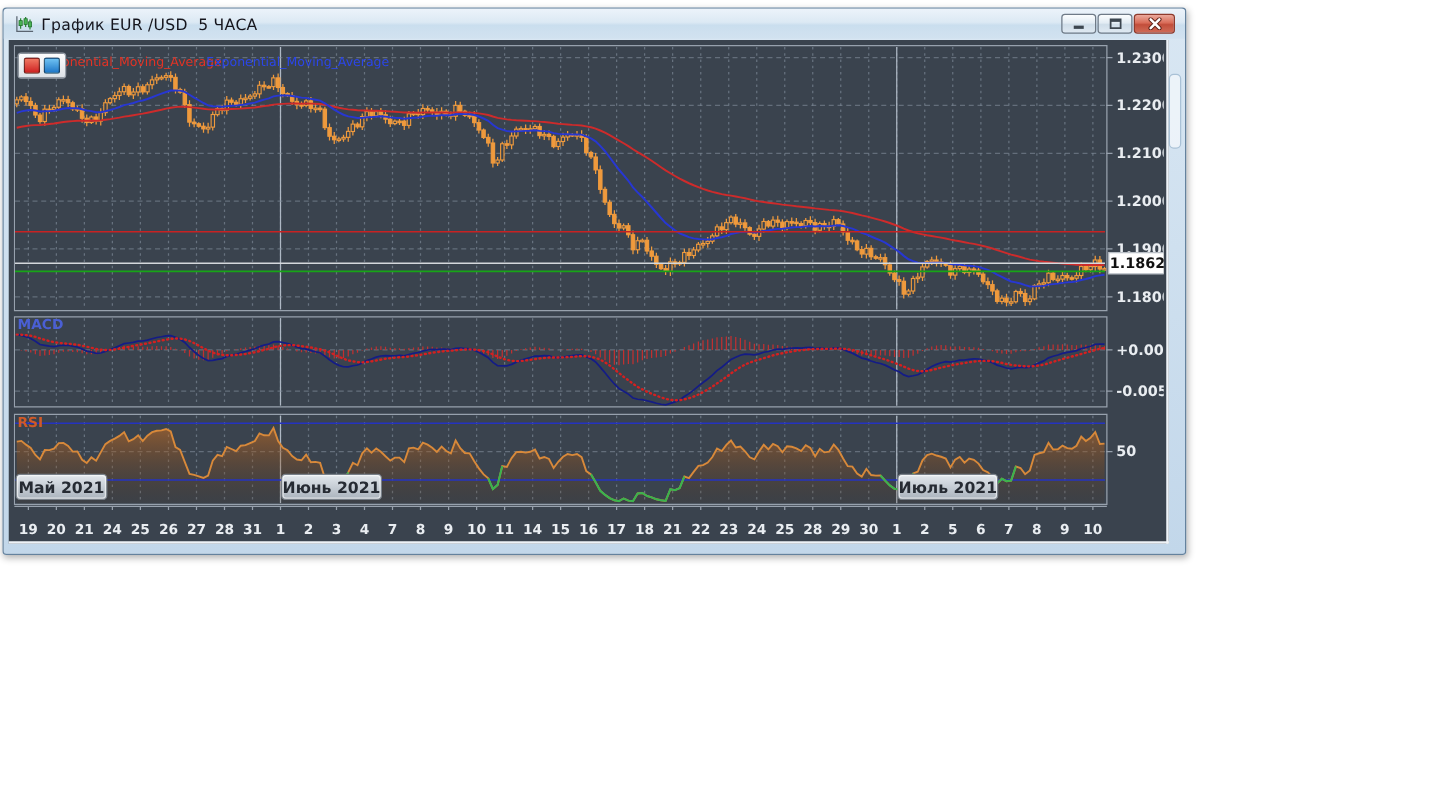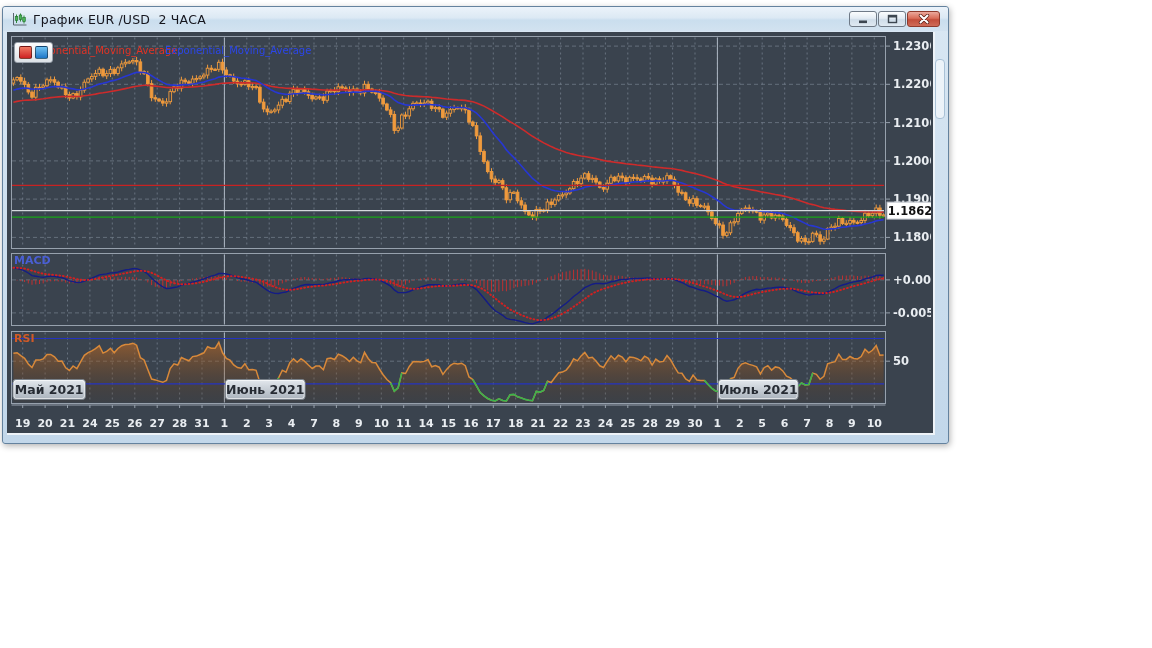--- a/index.html
+++ b/index.html
@@ -43,21 +43,21 @@
       <svg width="16" height="15" xmlns="http://www.w3.org/2000/svg">
         <path d="M2.5 1v12h13" stroke="#5a6470" fill="none" stroke-width="1"></path>
         <line x1="5.5" y1="2.5" x2="5.5" y2="11" stroke="#2e8a3a" stroke-width="1"></line>
         <rect x="4.2" y="4.5" width="2.6" height="4" fill="#49b455" stroke="#1f6e2a" stroke-width="0.6"></rect>
         <line x1="9.5" y1="1.5" x2="9.5" y2="9.5" stroke="#2e8a3a" stroke-width="1"></line>
         <rect x="8.2" y="3" width="2.6" height="4.5" fill="#49b455" stroke="#1f6e2a" stroke-width="0.6"></rect>
         <line x1="13" y1="3.5" x2="13" y2="11.5" stroke="#2e8a3a" stroke-width="1"></line>
         <rect x="11.7" y="5.5" width="2.6" height="4" fill="#49b455" stroke="#1f6e2a" stroke-width="0.6"></rect>
       </svg>
     </span>
-    <span class="title-text">График EUR /USD  2 ЧАСА</span>
+    <span class="title-text">График EUR /USD  5 ЧАСА</span>
     <span class="win-buttons">
       <span class="win-btn">
         <svg width="10" height="9" xmlns="http://www.w3.org/2000/svg">
             <rect x="1" y="5.5" width="8" height="2.6" fill="#3c4650"></rect>
           </svg>
       </span>
       <span class="win-btn">
         <svg width="11" height="10" xmlns="http://www.w3.org/2000/svg">
             <rect x="1.5" y="1.5" width="8" height="7" fill="none" stroke="#3c4650" stroke-width="1.4"></rect>
             <rect x="1.5" y="1.5" width="8" height="2" fill="#3c4650"></rect>

